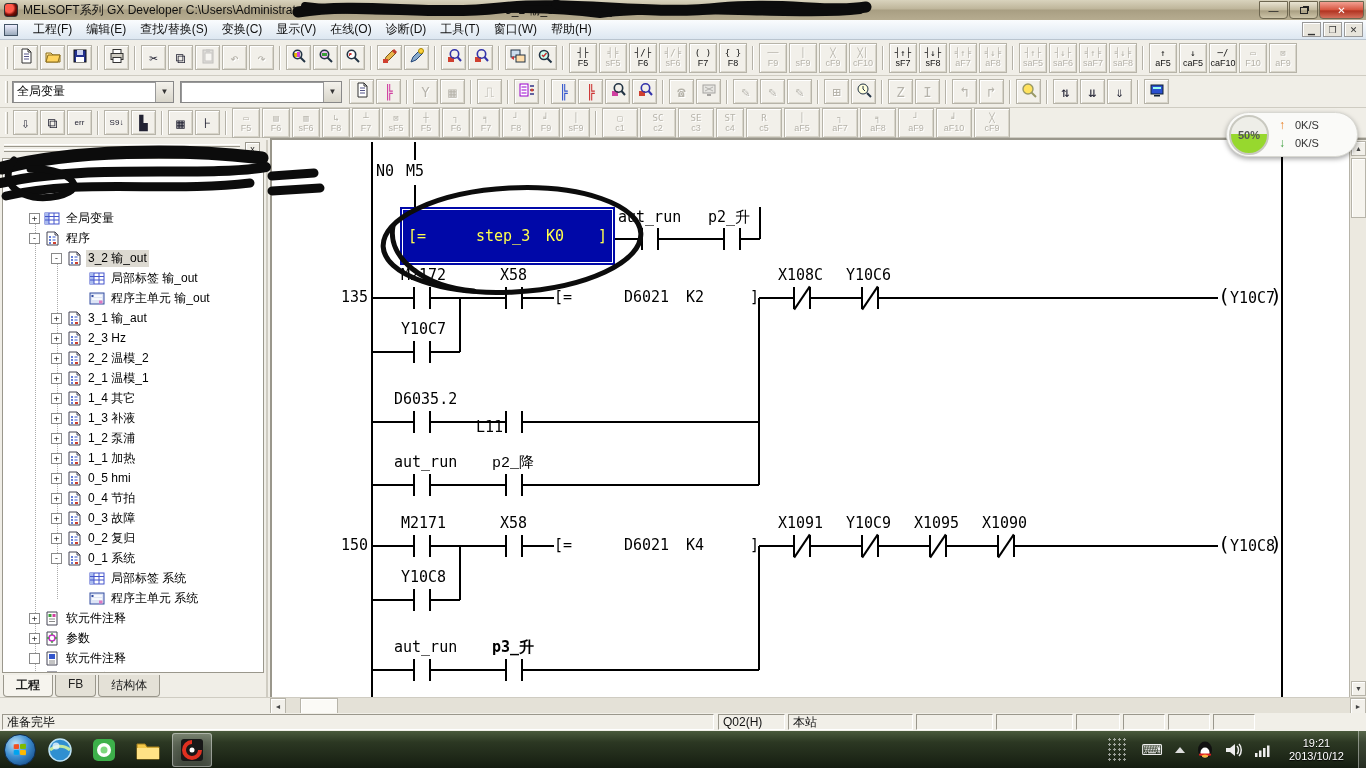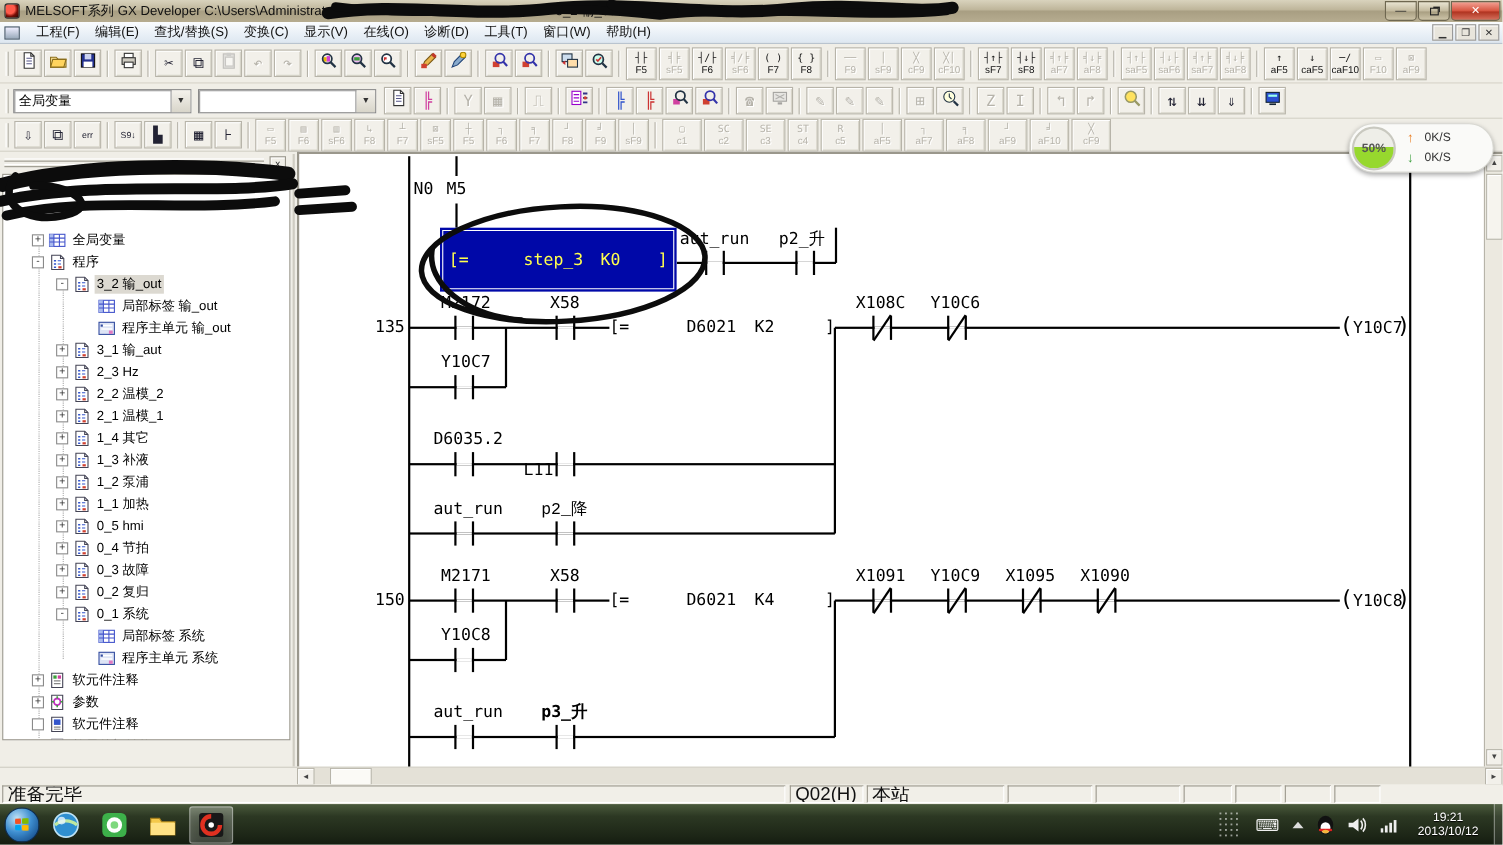--- a/index.html
+++ b/index.html
@@ -100,21 +100,21 @@
   .sbtn { position:absolute; left:1px; width:15px; height:15px; background:#f2f0ea; border:1px solid #b7b4a9;
     box-shadow:inset 1px 1px 0 #fff; font-size:7px; text-align:center; line-height:14px; color:#444; }
   .vthumb { position:absolute; left:1px; top:18px; width:15px; height:60px; background:#f6f4ee; border:1px solid #b7b4a9; box-shadow:inset 1px 1px 0 #fff; }
 
   
   .hscrollrow { position:absolute; left:0; top:697px; width:1366px; height:16px; background:#f0eee7; border-top:1px solid #cfccc2; }
   .hscroll { position:absolute; left:270px; top:0; width:1096px; height:16px; background:#e4e1d7; }
   .hbtn { position:absolute; top:0px; width:16px; height:16px; background:#f2f0ea; border:1px solid #b7b4a9;
     box-shadow:inset 1px 1px 0 #fff; font-size:7px; text-align:center; line-height:15px; color:#444; }
   .hthumb { position:absolute; left:30px; top:0; width:38px; height:16px; background:#fbfaf6; border:1px solid #b7b4a9; box-shadow:inset 1px 1px 0 #fff; }
-  .statusbar { position:absolute; left:0; top:713px; width:1366px; height:18px; background:#f1efe8; font-size:17px; color:#111; }
+  .statusbar { position:absolute; left:0; top:713px; width:1366px; height:18px; background:#f1efe8; font-size:12px; color:#111; }
   .spanel { position:absolute; top:1px; height:16px; border:1px solid; border-color:#9a978c #fff #fff #9a978c; padding:0 4px; line-height:14px; white-space:nowrap; overflow:hidden; }
 
   
   .taskbar { position:absolute; left:0; top:731px; width:1366px; height:37px;
     background:linear-gradient(180deg,#4a5a3c,#2c3823 30%,#1c2516 80%,#141c10); display:flex; align-items:center; }
   .orb { width:32px; height:32px; margin-left:4px; border-radius:50%;
     background:radial-gradient(circle at 35% 30%, #bfe3f7, #3e8ed0 45%, #174f8c 85%); border:1px solid #0d2c50;
     display:flex; align-items:center; justify-content:center; }
   .flag { width:14px; height:12px; display:grid; grid-template-columns:6px 6px; grid-template-rows:5px 5px; gap:1px; transform:perspective(40px) rotateY(-18deg); }
   .flag i { border-radius:1px; }
@@ -940,20 +940,25 @@
           <div class="texp"></div>
           <div class="ticon">
             <svg viewBox="0 0 16 15">
               <path d="M3 1h10v13H3z" fill="#fff" stroke="#445"></path>
               <rect x="5" y="3" width="6" height="5" fill="#2aa0c8"></rect>
               <rect x="5" y="9.5" width="6" height="3" fill="#3a9e3a"></rect>
             </svg>
           </div>
           <span class="tlabel">软元件初始值</span>
         </div>
+      </div>
+    <div class="tabs" id="sidetabs">
+        <div class="tab active">工程</div>
+        <div class="tab">FB</div>
+        <div class="tab">结构体</div>
       </div>
   </div>
 
   <div class="ladderwrap">
     <div id="ladder">
         <div class="hl" style="left: 613px; top: 236px; width: 145px; height: 2px;"></div>
         <div class="hl" style="left: 370px; top: 295px; width: 182px; height: 2px;"></div>
         <div class="hl" style="left: 757px; top: 295px; width: 459px; height: 2px;"></div>
         <div class="hl" style="left: 370px; top: 349px; width: 88px; height: 2px;"></div>
         <div class="hl" style="left: 370px; top: 419px; width: 387px; height: 2px;"></div>

